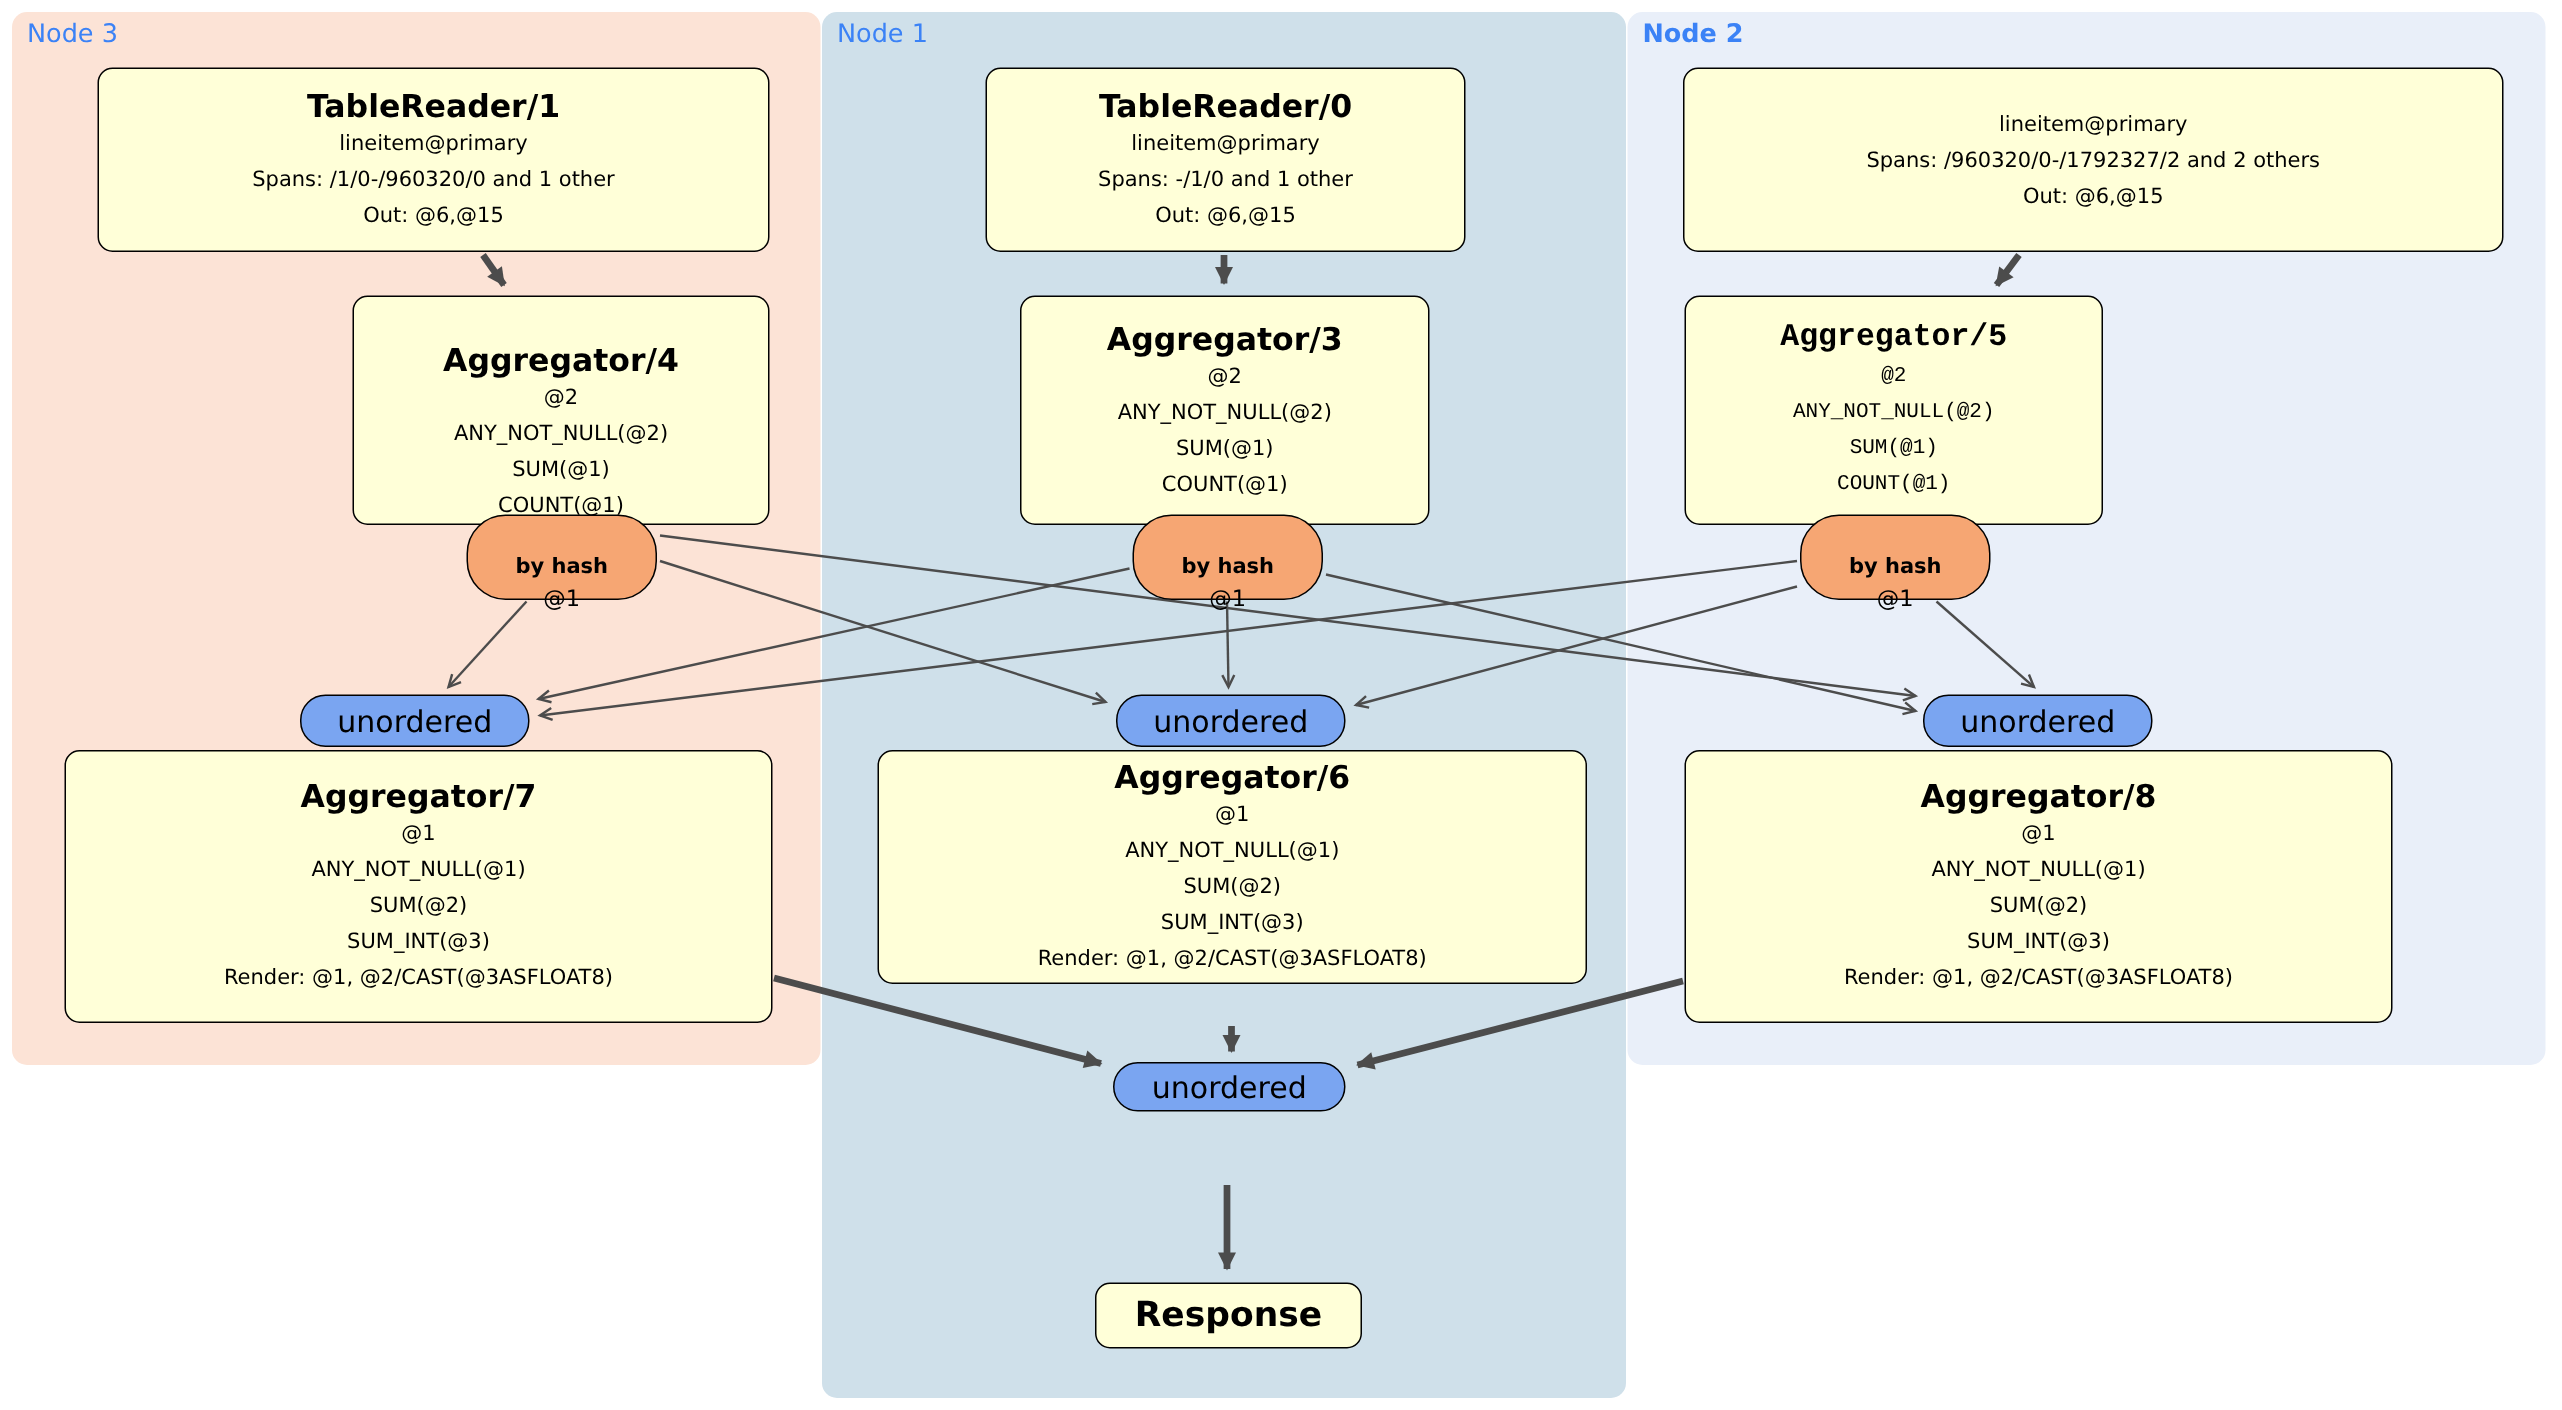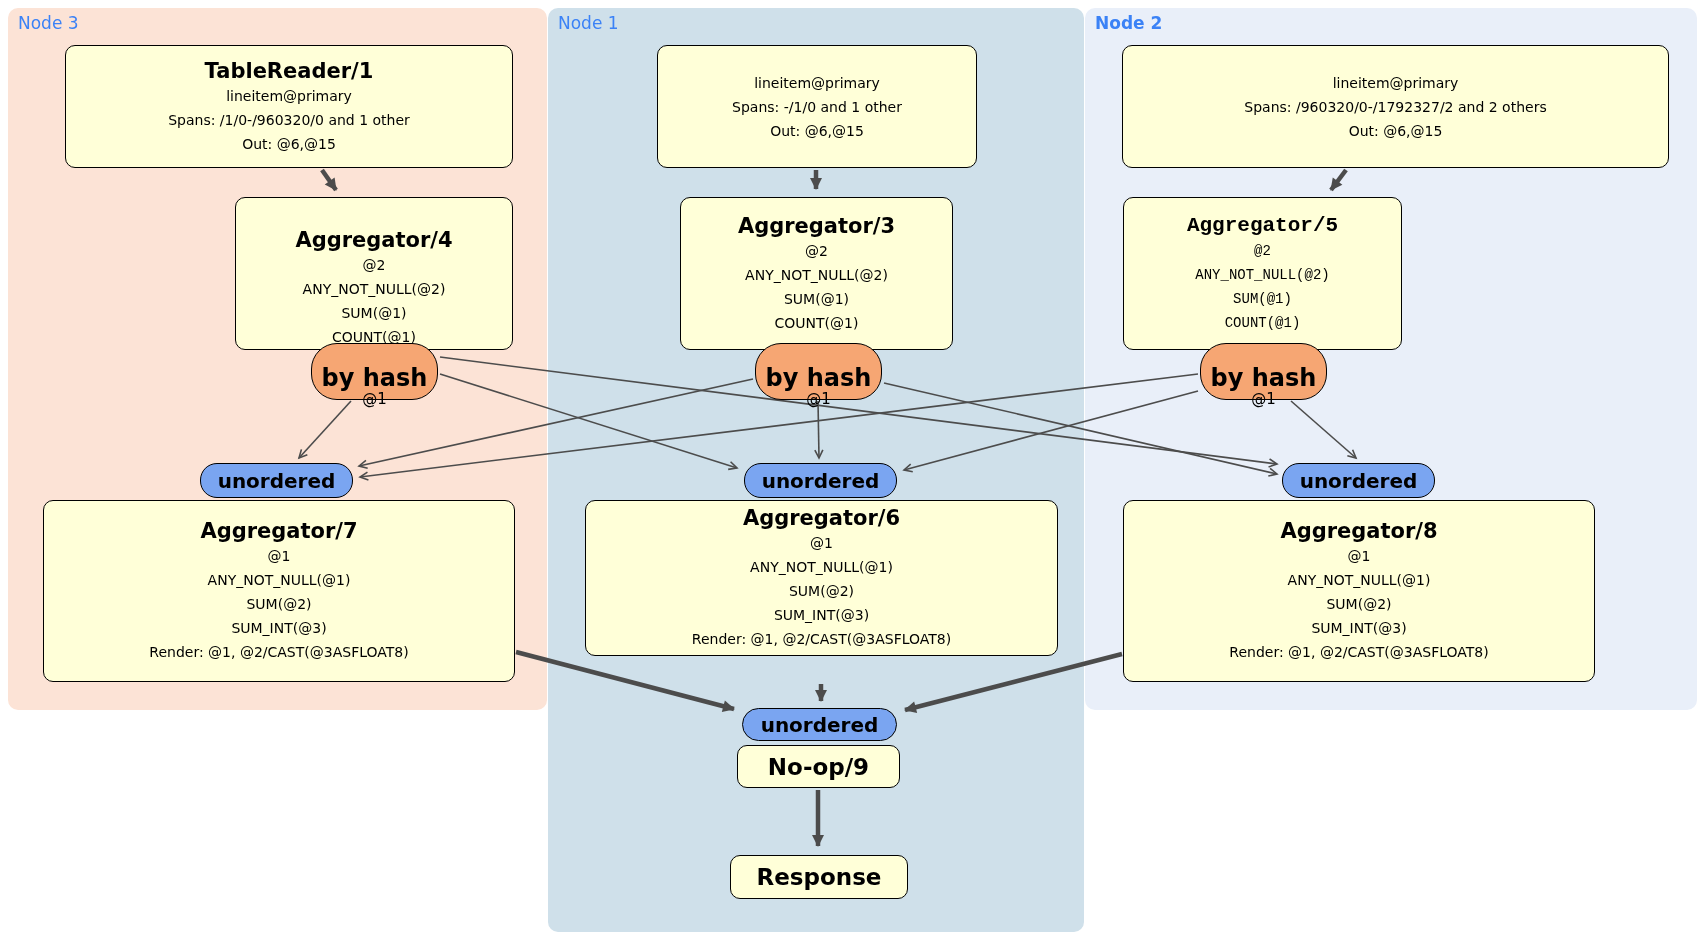--- a/index.html
+++ b/index.html
@@ -14,26 +14,26 @@
     position:absolute;background:var(--box-bg,#ffffd8);border:1.6px solid #000;border-radius:10px;
     z-index:2;display:flex;flex-direction:column;justify-content:center;text-align:center;
     box-sizing:border-box;
   }
   .pbox .title{font-weight:bold;font-size:21px;line-height:26px;white-space:nowrap;}
   .pbox .line{font-size:14px;line-height:24px;white-space:nowrap;}
   .hash-oval{
     position:absolute;background:var(--hash-router-bg,#f6a673);border:1.6px solid #000;border-radius:26px;
     z-index:2;display:flex;flex-direction:column;justify-content:center;text-align:center;box-sizing:border-box;
   }
-  .hash-oval .hash-label{font-weight:bold;font-size:24px;line-height:23px;margin-top:32px;}
+  .hash-oval .hash-label{font-weight:bold;font-size:14px;line-height:23px;margin-top:32px;}
   .hash-oval .hash-sub{font-size:15px;line-height:18px;}
   .un-oval{
     position:absolute;background:var(--unordered-router-bg,#7aa5f1);border:1.6px solid #000;border-radius:17px;
     z-index:2;display:flex;align-items:center;justify-content:center;
-    font-weight:bold;font-size:20px;box-sizing:border-box;
+    font-weight:normal;font-size:20px;box-sizing:border-box;
   }
   
   #panel-node3{left:8px;top:8px;width:539px;height:702px;background:var(--node3-bg,#fce3d6);}
   #panel-node1{left:548px;top:8px;width:536px;height:924px;background:var(--node1-bg,#cfe0ea);}
   #panel-node2{left:1085px;top:8px;width:612px;height:702px;background:var(--node2-bg,#e9eff9);}
   #label-node3{left:18px;top:13px;}
   #label-node1{left:558px;top:13px;}
   #label-node2{left:1095px;top:13px;font-weight:bold;}
   
   #box-tr1{left:65px;top:45px;width:448px;height:123px;}
@@ -101,20 +101,21 @@
     <path class="edge edge-thin" d="M1291,401 L1356,458" marker-end="url(#arrow-small)"></path>
   </svg>
 
   <div class="pbox" id="box-tr1">
     <div class="title">TableReader/1</div>
     <div class="line">lineitem@primary</div>
     <div class="line">Spans: /1/0-/960320/0 and 1 other</div>
     <div class="line">Out: @6,@15</div>
   </div>
   <div class="pbox" id="box-tr0">
+    <div class="title">TableReader/0</div>
     <div class="line">lineitem@primary</div>
     <div class="line">Spans: -/1/0 and 1 other</div>
     <div class="line">Out: @6,@15</div>
   </div>
   <div class="pbox" id="box-tr2">
     <div class="line">lineitem@primary</div>
     <div class="line">Spans: /960320/0-/1792327/2 and 2 others</div>
     <div class="line">Out: @6,@15</div>
   </div>
 
@@ -176,20 +177,17 @@
   <div class="pbox" id="box-agg8">
     <div class="title">Aggregator/8</div>
     <div class="line">@1</div>
     <div class="line">ANY_NOT_NULL(@1)</div>
     <div class="line">SUM(@2)</div>
     <div class="line">SUM_INT(@3)</div>
     <div class="line">Render: @1, @2/CAST(@3ASFLOAT8)</div>
   </div>
 
   <div class="un-oval" id="un-final">unordered</div>
-  <div class="pbox" id="box-noop">
-    <div class="title">No-op/9</div>
-  </div>
   <div class="pbox" id="box-response">
     <div class="title">Response</div>
   </div>
 
 </div>
 
 </body></html>

